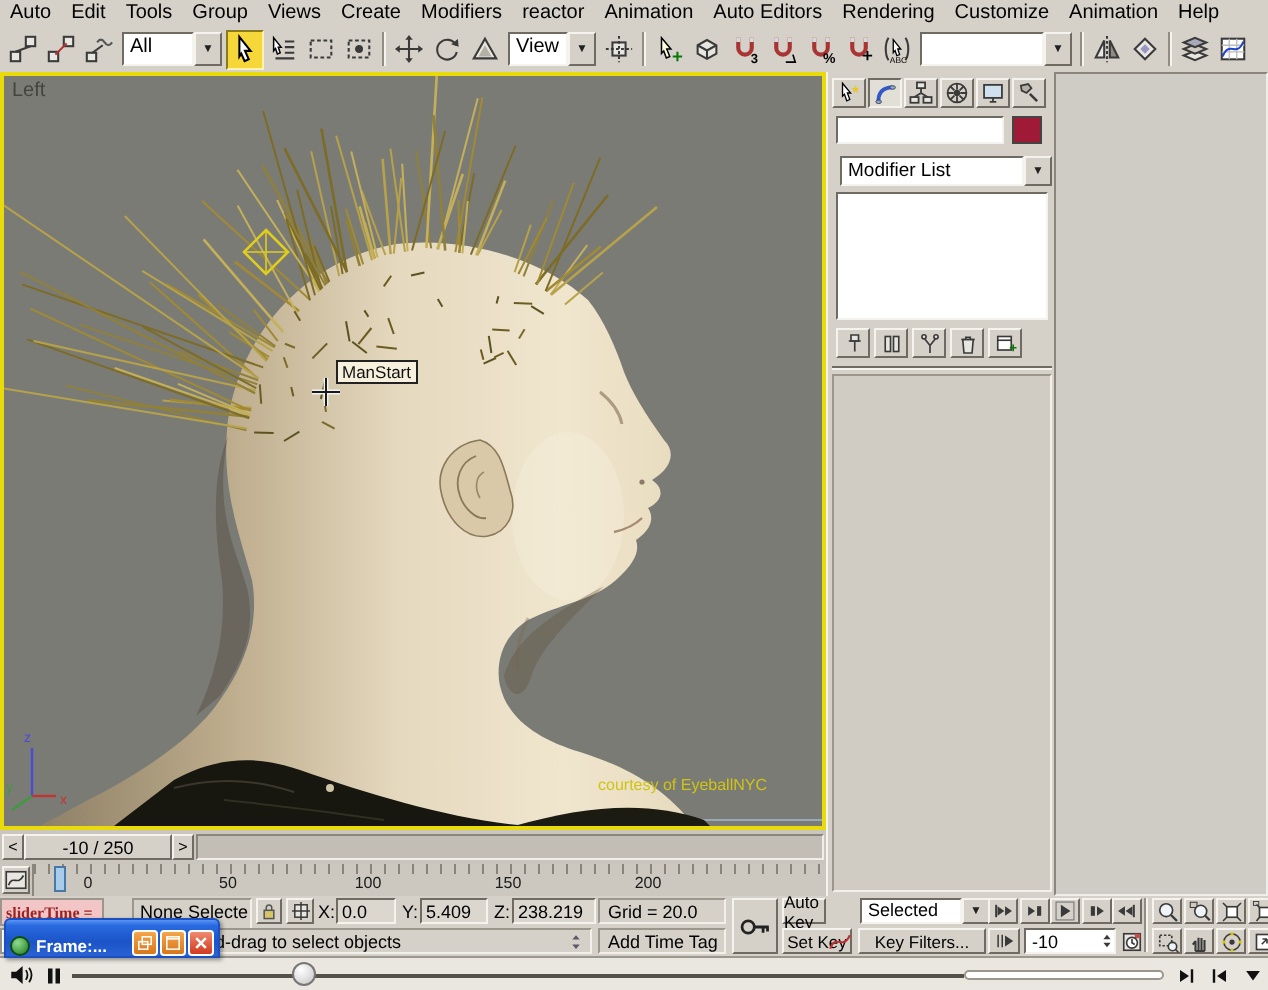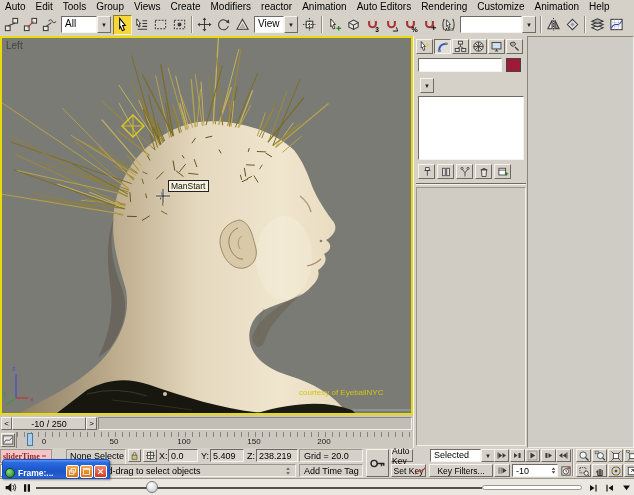--- a/index.html
+++ b/index.html
@@ -539,20 +539,21 @@
             <path d="M8.5,8.5 L13,13" stroke-width="1.6" fill="none"></path>
             <path d="M3,3.5 L7.5,2.5 L9.5,5 L6.5,8 L3.5,6.5 Z" fill="#b4b0a6"></path>
           </svg>
         </div>
       </div>
     <div id="cp-namerow" class="abs">
       <input id="cp-name" class="sunken" readonly="" value="" style="">
       <div id="cp-swatch" style="background: rgb(158, 26, 54);"></div>
     </div>
     <div id="cp-modlist" class="abs dd">
+      <div class="dd-val">Modifier List</div>
       <div class="dd-arrow raised ctr">▼</div>
     </div>
     <div id="cp-stack" class="abs sunken"></div>
     <div id="cp-stackbtns" class="abs">
         <div class="stack-btn raised ctr">
           <svg viewBox="0 0 16 16" width="12" height="12" fill="none" stroke="#3a3a3a" stroke-width="1.1">
             <path d="M6,2 h5 v4 h-5 Z" fill="#e8e6e0"></path>
             <path d="M8.5,6 V13 M4.5,6 h8" fill="none"></path>
           </svg>
         </div>

